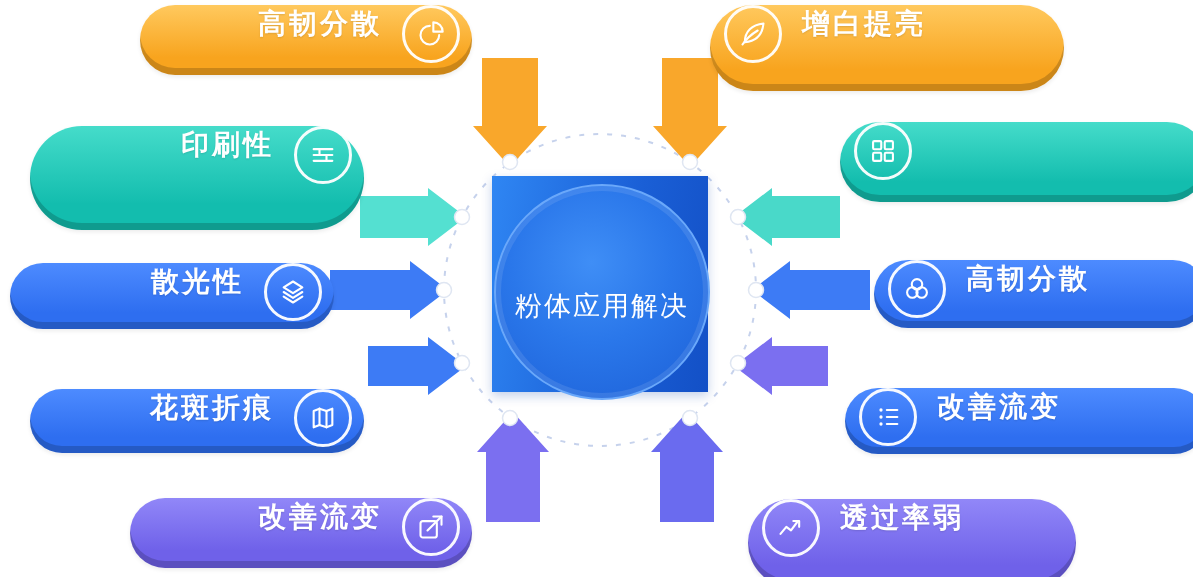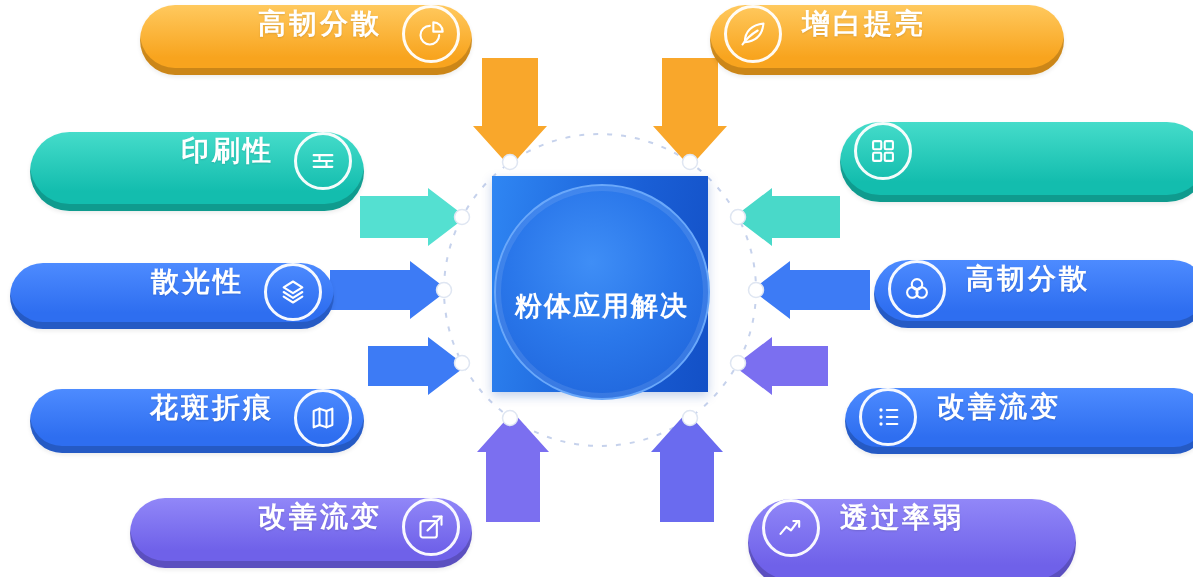--- a/index.html
+++ b/index.html
@@ -39,21 +39,21 @@
     box-shadow:0 4px 10px rgba(20,70,170,.25);
   }
   .center-circle{
     position:absolute;z-index:2;
     left:494px;top:184px;width:212px;height:212px;border-radius:50%;
     background:radial-gradient(circle at 45% 36%,#3f8ef6 0%,#2a77ea 45%,#1c5fd6 100%);
     border:2px solid #6aa8fa;
     box-shadow:inset 0 0 0 5px rgba(255,255,255,.10);
     display:flex;align-items:center;justify-content:center;
   }
-  .center-text{color:#fff;font-weight:700;font-size:27px;letter-spacing:2px;text-align:center;line-height:1.45;margin-top:28px;}
+  .center-text{color:#fff;font-weight:400;font-size:27px;letter-spacing:2px;text-align:center;line-height:1.45;margin-top:28px;}
   .center-text span{display:block;}
 </style>
 </head>
 <body>
 
 <div class="canvas">
 
   <svg class="connectors" width="1193" height="577" viewBox="0 0 1193 577">
     <circle cx="600" cy="290" r="156" fill="none" stroke="#c6d2ec" stroke-width="2" stroke-dasharray="5 9"></circle>
 
@@ -92,21 +92,21 @@
   <div class="pill left orange" style="left:140px;top:5px;width:320px;height:70px;">
     <span class="label">高韧分散</span>
     <span class="icon-ring">
       <svg width="28" height="28" viewBox="0 0 24 24" fill="none" stroke="#fff" stroke-width="1.8" stroke-linecap="round" stroke-linejoin="round">
         <path d="M11 5a8 8 0 1 0 8 8"></path>
           <path d="M14 2v8h8a8 8 0 0 0-8-8z"></path>
       </svg>
     </span>
   </div>
 
-  <div class="pill left teal" style="left:30px;top:132px;width:322px;height:79px;">
+  <div class="pill left teal" style="left:30px;top:126px;width:322px;height:104px;">
     <span class="label">印刷性</span>
     <span class="icon-ring">
       <svg width="28" height="28" viewBox="0 0 24 24" fill="none" stroke="#fff" stroke-width="1.8" stroke-linecap="round" stroke-linejoin="round">
         <path d="M4 7h16M4 12h16M4 17h16"></path>
           <path d="M9 7v5M15 12v5"></path>
       </svg>
     </span>
   </div>
 
   <div class="pill left blue" style="left:10px;top:263px;width:312px;height:66px;">
@@ -135,21 +135,21 @@
     <span class="label">改善流变</span>
     <span class="icon-ring">
       <svg width="28" height="28" viewBox="0 0 24 24" fill="none" stroke="#fff" stroke-width="1.8" stroke-linecap="round" stroke-linejoin="round">
         <rect x="3" y="7" width="14" height="14" rx="2"></rect>
           <path d="M9 15L21 3"></path>
           <path d="M14 3h7v7"></path>
       </svg>
     </span>
   </div>
 
-  <div class="pill right orange" style="left:710px;top:5px;width:340px;height:70px;">
+  <div class="pill right orange" style="left:710px;top:5px;width:340px;height:86px;">
     <span class="icon-ring">
       <svg width="28" height="28" viewBox="0 0 24 24" fill="none" stroke="#fff" stroke-width="1.8" stroke-linecap="round" stroke-linejoin="round">
         <path d="M5 19C5 10 11 4 21 3c-1 10-6 15-16 16z"></path>
           <path d="M3 21c4-6 8-9 13-12"></path>
       </svg>
     </span>
     <span class="label">增白提亮</span>
   </div>
 
   <div class="pill right teal" style="left:840px;top:122px;width:353px;height:80px;">

